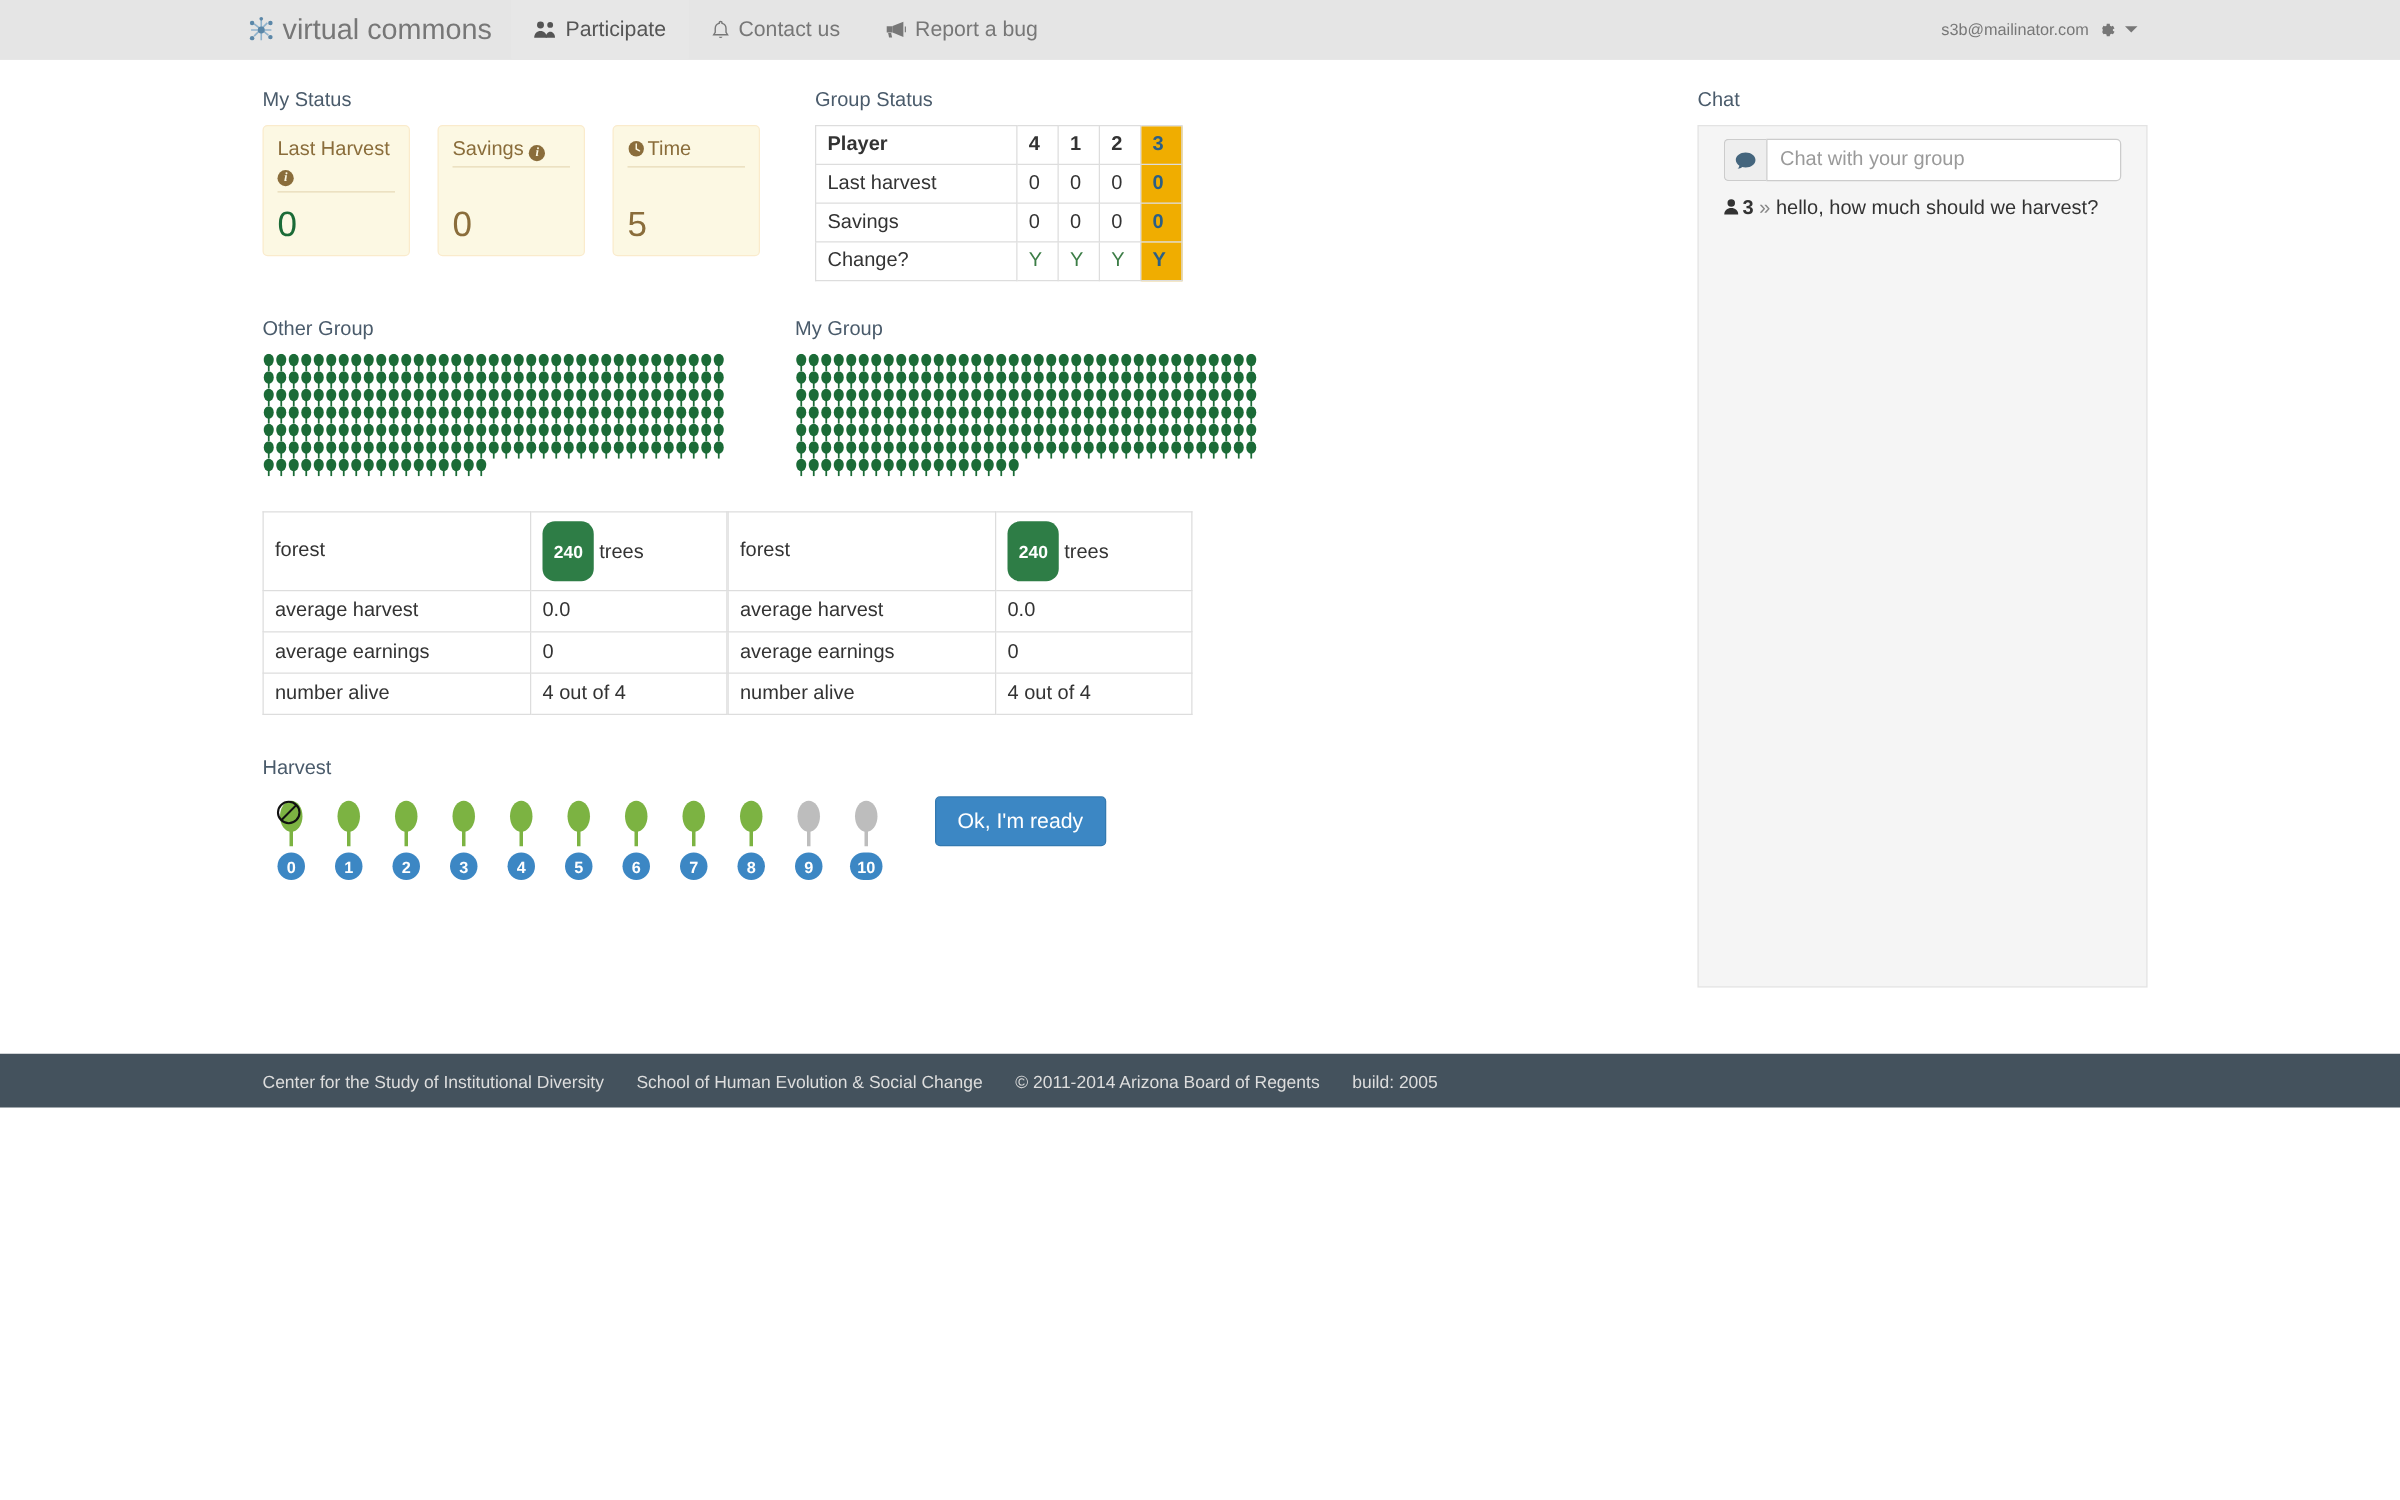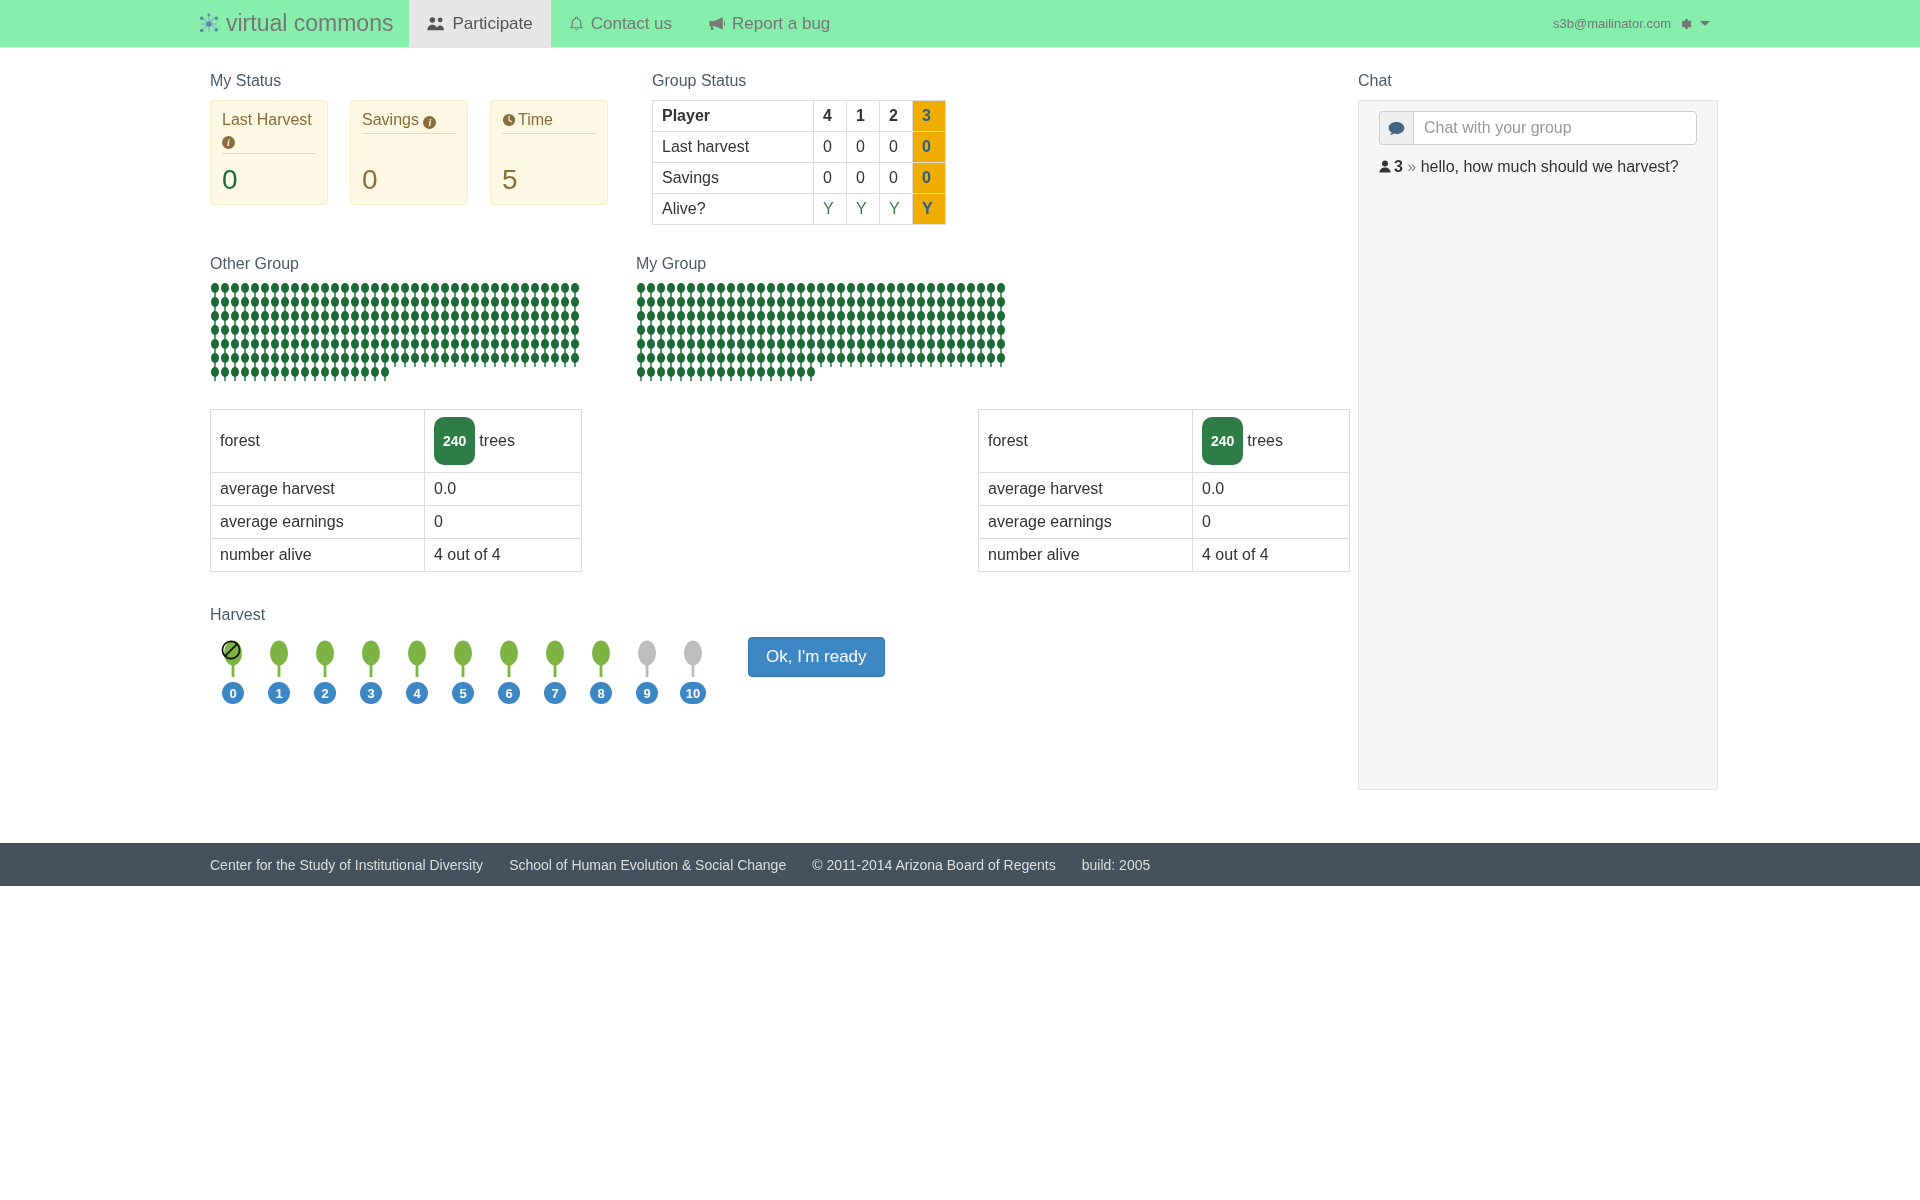--- a/index.html
+++ b/index.html
@@ -10,21 +10,21 @@
     background: #ffffff;
     font-family: "Liberation Sans", sans-serif;
     font-size: 17px;
     color: #333333;
     overflow: hidden;
   }
 
   
   .navbar {
     height: 48px;
-    background: #86efac;
+    background: #e5e5e5;
     border-bottom: 1px solid #e7e7e7;
     display: flex;
     align-items: stretch;
     position: relative;
   }
   .nav-inner {
     width: 1536px;
     margin: 0 auto;
     display: flex;
     align-items: stretch;
@@ -204,21 +204,21 @@
   .forests { display: flex; gap: 54px; margin-top: 26px; }
   .forest-block { width: 372px; }
   .tree-grid {
     line-height: 0;
     font-size: 0;
     width: 372px;
   }
   .tree-grid svg { display: inline-block; margin: 0; }
 
   
-  .forest-tables { display: flex; gap: 32px; margin-top: 28px; justify-content: space-between; }
+  .forest-tables { display: flex; margin-top: 28px; }
   table.forest {
     border-collapse: collapse;
     width: 372px;
     font-size: 16px;
   }
   table.forest td {
     border: 1px solid #dddddd;
     padding: 7px 9px;
     color: #333333;
   }
@@ -423,21 +423,21 @@
                 <td class="num hl">0</td>
               </tr>
               <tr>
                 <td>Savings</td>
                 <td class="num">0</td>
                 <td class="num">0</td>
                 <td class="num">0</td>
                 <td class="num hl">0</td>
               </tr>
               <tr>
-                <td>Alive?</td>
+                <td>Change?</td>
                 <td class="num alive">Y</td>
                 <td class="num alive">Y</td>
                 <td class="num alive">Y</td>
                 <td class="num hl alive">Y</td>
               </tr>
             </tbody>
           </table>
         </div>
       </div>
 

